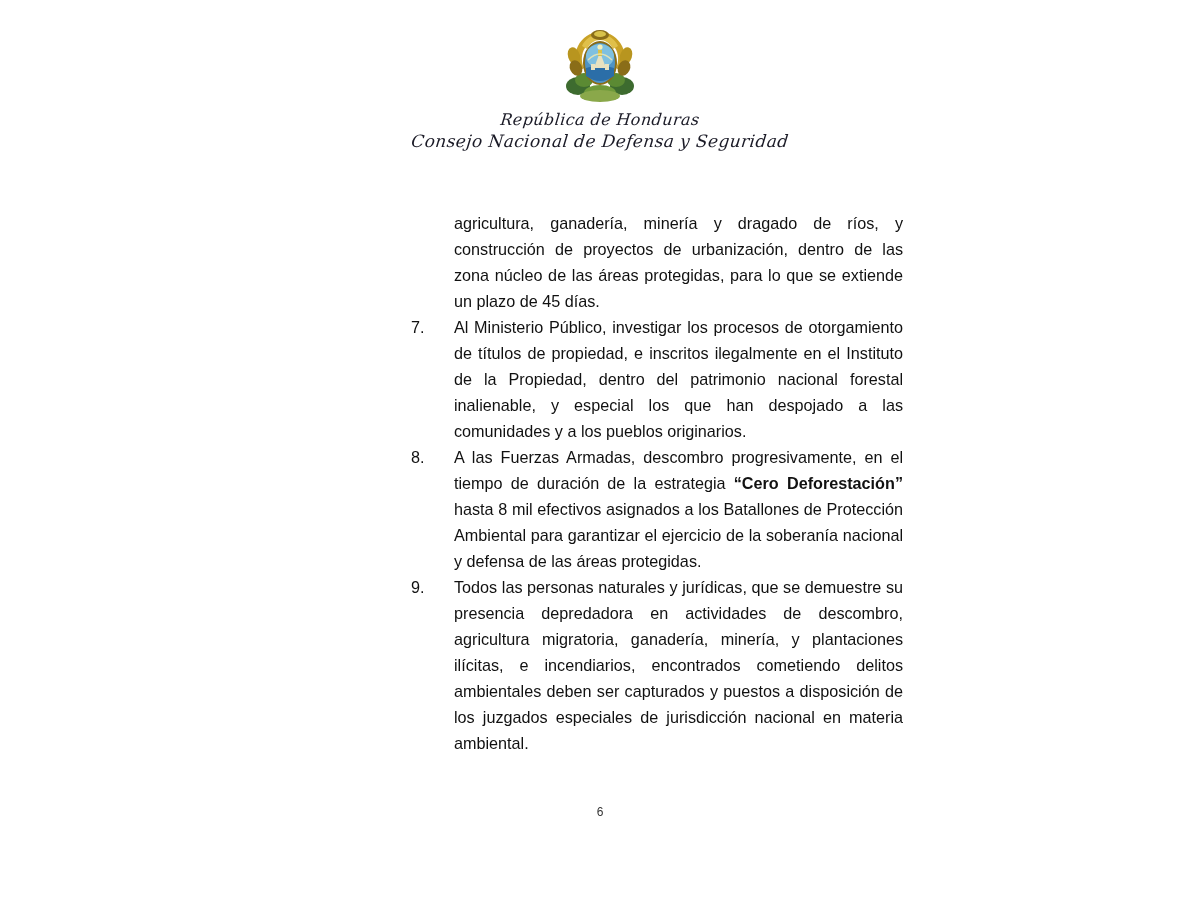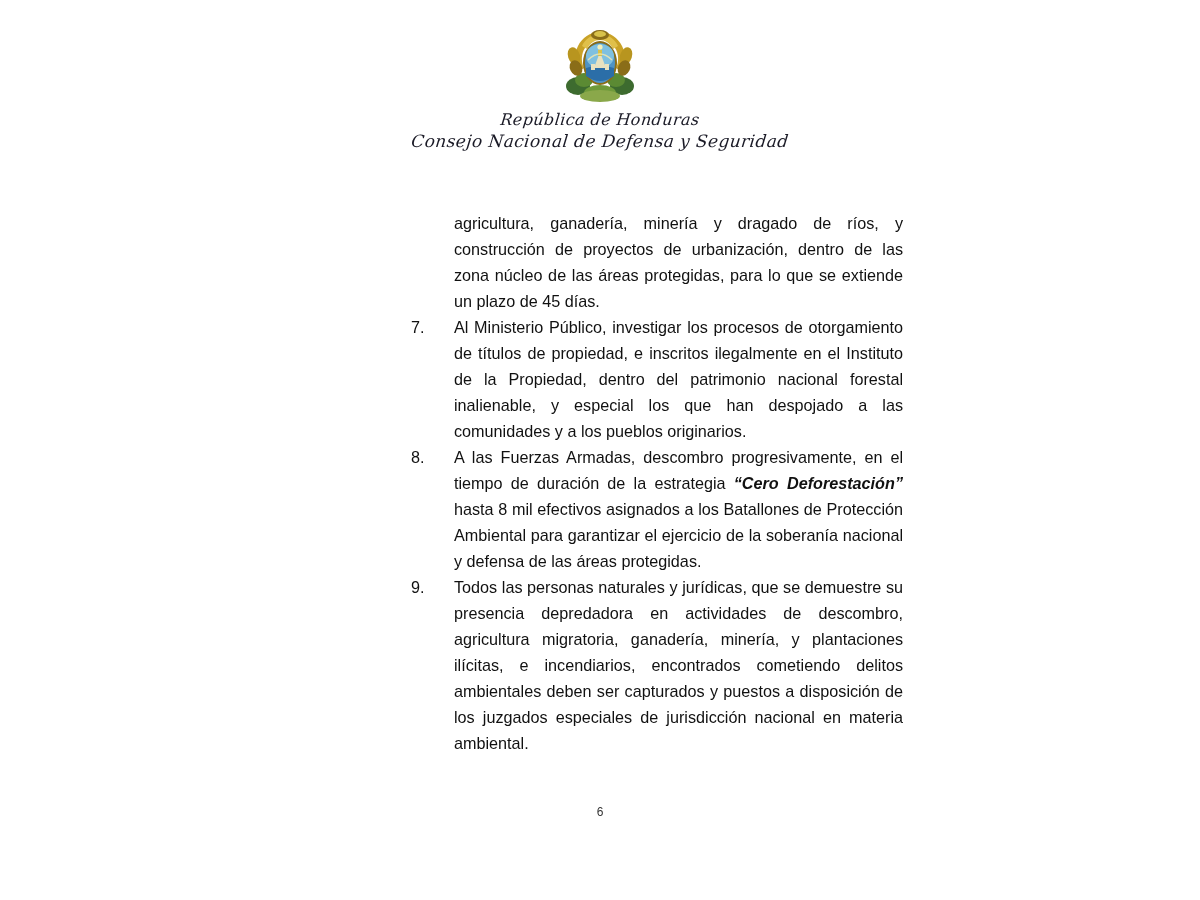--- a/index.html
+++ b/index.html
@@ -110,21 +110,20 @@
   }
 
   
   .para-item .item-text,
   .para-cont {
     text-align: justify;
   }
 
   b, .bold {
     font-weight: bold;
-    font-style: italic;
   }
 
   
   .page-number {
     position: absolute;
     top: 805px;
     left: 0;
     width: 1200px;
     text-align: center;
     font-size: 12px;

